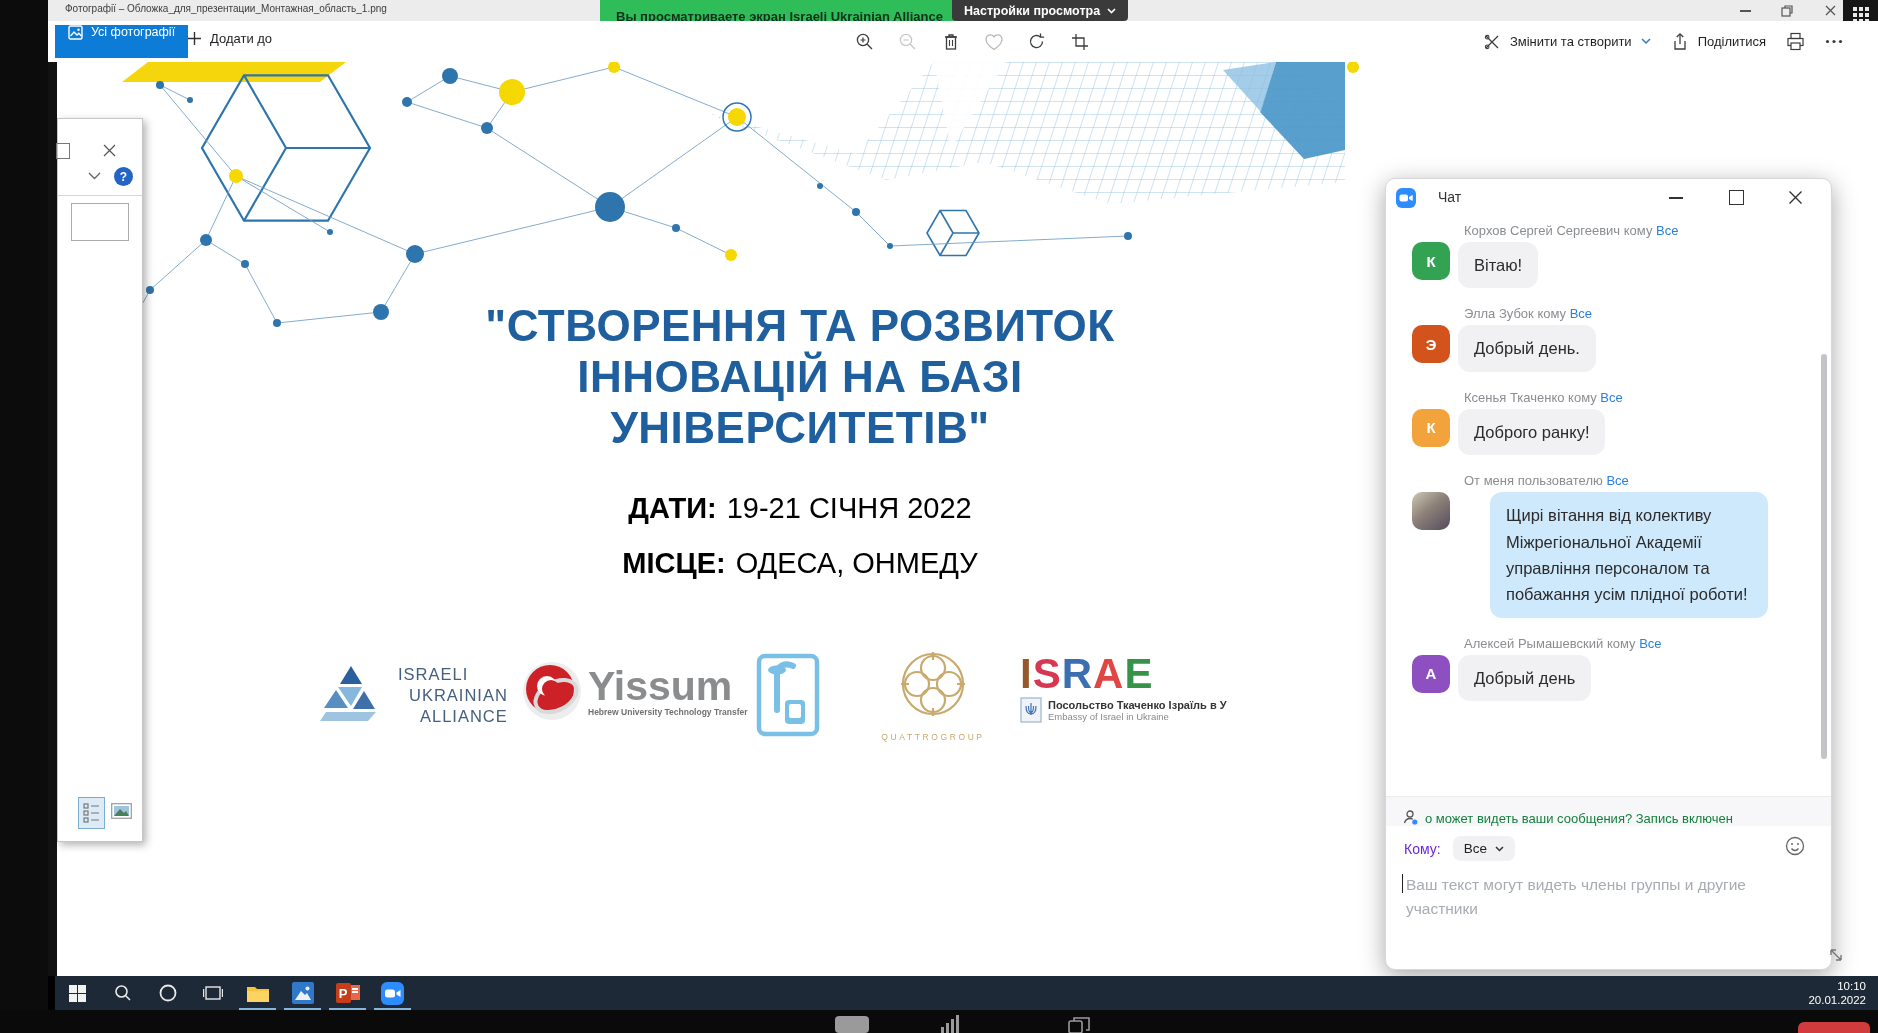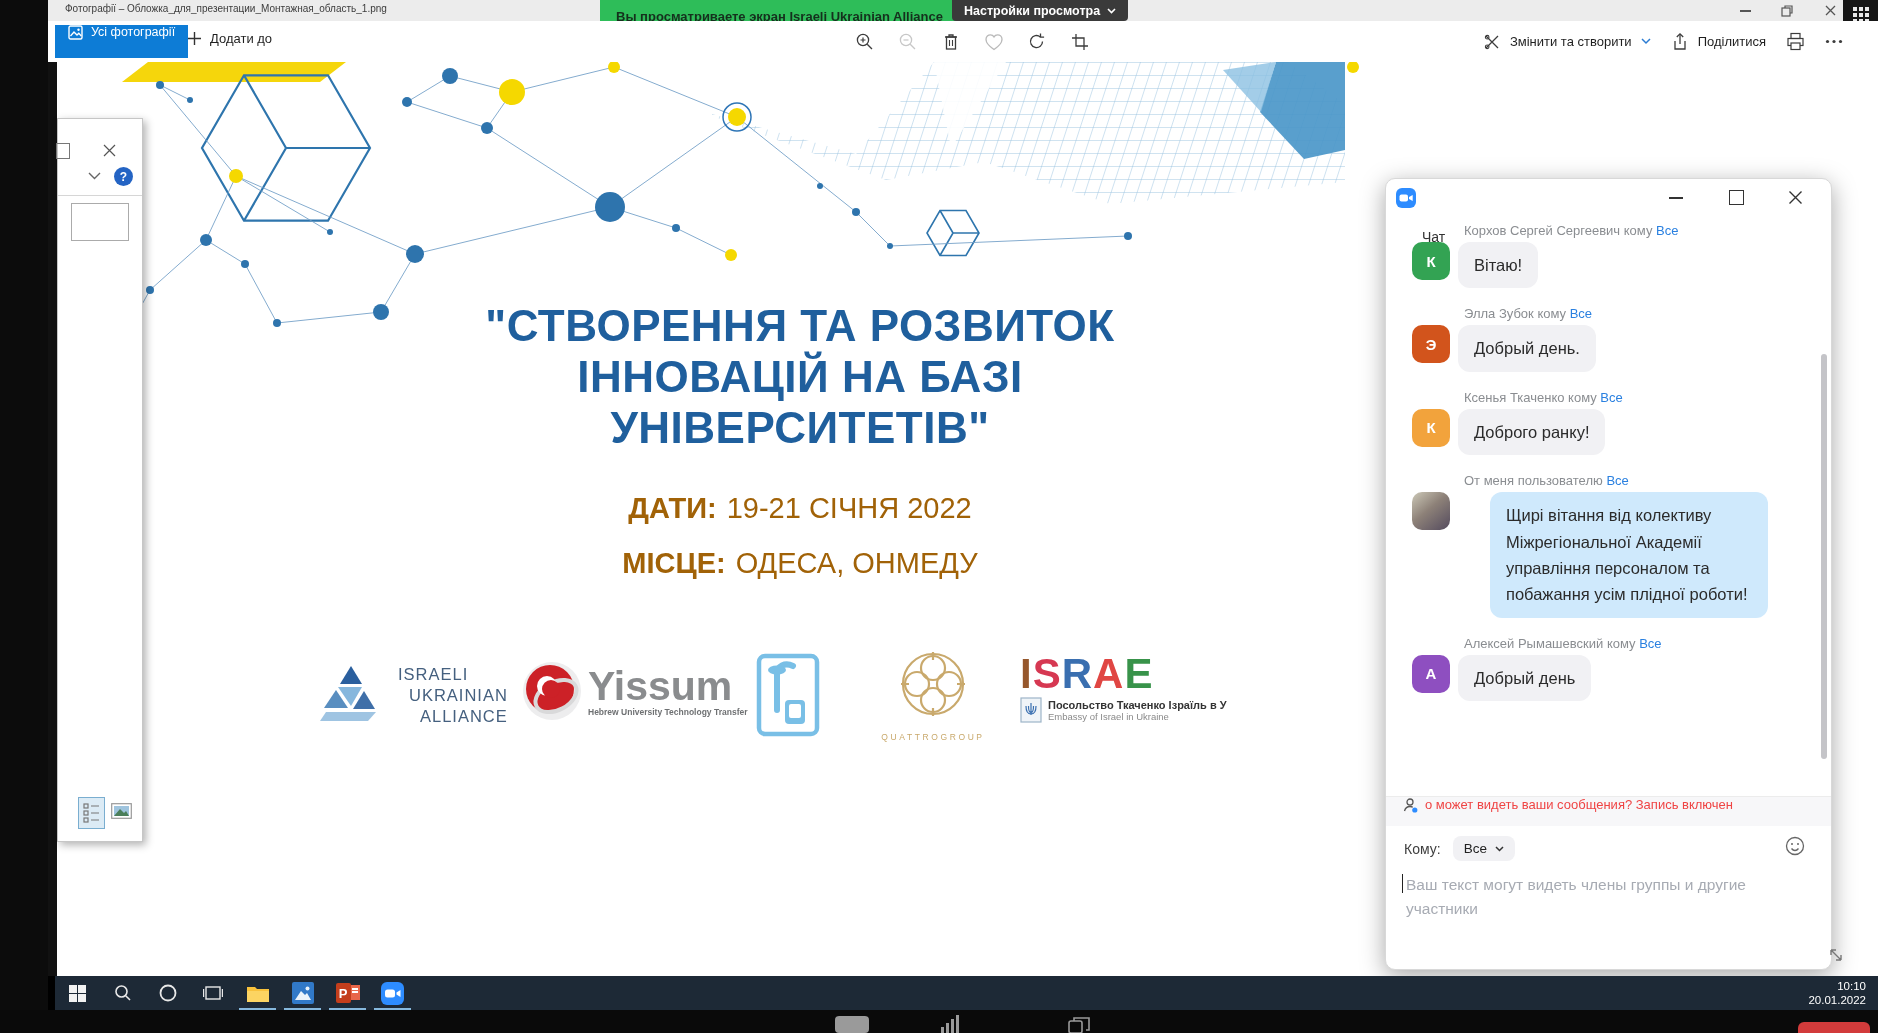--- a/index.html
+++ b/index.html
@@ -24,21 +24,21 @@
   .add-to{left:139px;top:10px;display:flex;align-items:center;gap:8px;font-size:13px;color:#1f1f1f;}
   .cicons{left:795px;top:2px;display:flex;}
   .tbtn{width:43px;height:37px;display:flex;align-items:center;justify-content:center;}
   .rgroup{right:35px;top:2px;display:flex;align-items:center;height:37px;gap:20px;font-size:13px;color:#1f1f1f;}
   .rgroup .lab{display:flex;align-items:center;gap:9px;white-space:nowrap;}
 
   
   .content{left:48px;top:62px;width:1830px;height:914px;background:#fff;}
   .slide-title{left:432px;top:238px;width:640px;text-align:center;color:#1f5f9d;font-weight:bold;
     font-size:44px;line-height:51px;letter-spacing:.5px;white-space:nowrap;}
-  .slide-line{left:432px;width:640px;text-align:center;color:#a16207;font-size:29px;white-space:nowrap;}
+  .slide-line{left:432px;width:640px;text-align:center;color:#000000;font-size:29px;white-space:nowrap;}
   .slide-line b{font-weight:bold;}
   .slide-line span.v{font-weight:normal;margin-left:10px;}
 
   
   .iua-text div{font-size:16.5px;color:#45607f;letter-spacing:1px;line-height:21px;}
   .yissum-big{font-size:41px;font-weight:bold;color:#8a8c8e;line-height:40px;}
   .yissum-sub{font-size:8.5px;font-weight:bold;color:#6f7173;margin-top:1px;}
   .quattro-label{margin-top:6px;font-size:8.5px;letter-spacing:2.6px;color:#c9a96c;text-align:center;white-space:nowrap;}
   .isr-letters span{font-size:42px;font-weight:800;letter-spacing:1px;line-height:40px;}
   .embassy-l1{font-size:11px;font-weight:bold;color:#333;white-space:nowrap;}
@@ -48,35 +48,35 @@
   .lpanel{left:57px;top:118px;width:84px;height:722px;background:#fff;border:1px solid #c6c6c6;box-shadow:3px 3px 8px rgba(0,0,0,.3);}
   .lp-sep{left:0;top:76px;width:100%;height:1px;background:#d6d6d6;}
   .lp-input{left:13px;top:84px;width:56px;height:36px;background:#fff;border:1px solid #ababab;}
   .help-btn{left:56px;top:48px;width:19px;height:19px;border-radius:50%;background:#2464c4;color:#fff;
     font-size:12px;font-weight:bold;display:flex;align-items:center;justify-content:center;}
 
   
   .chat{left:1385px;top:178px;width:445px;height:790px;background:#fff;border:1px solid #d8d8d8;border-radius:10px;
     box-shadow:0 6px 24px rgba(0,0,0,.35);}
   .chat-header{left:0;top:0;width:100%;height:38px;}
-  .chat-title{left:36px;top:10px;font-size:14px;color:#333;margin-top:40px;}
+  .chat-title{left:52px;top:10px;font-size:14px;color:#333;}
   .msgs{left:0;top:44px;width:420px;padding-left:26px;display:flex;flex-direction:column;gap:18px;}
   .mname{margin-left:52px;font-size:13px;color:#8a8d91;margin-bottom:4px;white-space:nowrap;}
   .mname .to-all{color:#2a80e0;}
   .mrow{display:flex;align-items:flex-start;gap:8px;}
   .avatar{width:38px;height:38px;border-radius:10px;color:#fff;font-size:15px;font-weight:bold;
     display:flex;align-items:center;justify-content:center;flex:0 0 38px;}
   .bubble{background:#f1f1f4;border-radius:12px;padding:10px 16px;font-size:16.5px;color:#2b2b2b;line-height:1.6;max-width:300px;}
   .bubble.blue{background:#cfe9fc;width:246px;margin-left:32px;}
   .chat-scroll{left:435px;top:175px;width:6px;height:405px;background:#c4c4c8;border-radius:3px;}
   .notice{left:0;top:617px;width:100%;height:30px;background:#f7f7f9;border-top:1px solid #ececec;
-    display:flex;align-items:flex-start;gap:6px;padding-left:16px;box-sizing:border-box;font-size:13px;color:#ef4444;
+    display:flex;align-items:flex-end;gap:6px;padding-left:16px;box-sizing:border-box;font-size:13px;color:#15803d;
     white-space:nowrap;overflow:hidden;}
   .to-row{left:18px;top:657px;display:flex;align-items:center;gap:12px;}
-  .to-lab{font-size:14px;color:#404040;}
+  .to-lab{font-size:14px;color:#6d28d9;}
   .to-pill{background:#f1f1f4;border-radius:8px;padding:5px 11px;font-size:13.5px;color:#222;display:flex;align-items:center;gap:8px;}
   .smiley{left:399px;top:657px;}
   .ph-wrap{left:18px;top:694px;width:356px;position:absolute;}
   .caret{position:absolute;left:-2px;top:1px;width:1px;height:19px;background:#222;}
   .placeholder{font-size:15.5px;color:#a7abb3;line-height:1.55;padding-left:2px;}
   .resize-handle{left:442px;top:768px;}
 
   
   .taskbar{left:55px;top:976px;width:1823px;height:34px;background:#1d2936;display:flex;align-items:stretch;}
   .tb-btn{position:relative;width:45px;display:flex;align-items:center;justify-content:center;}

